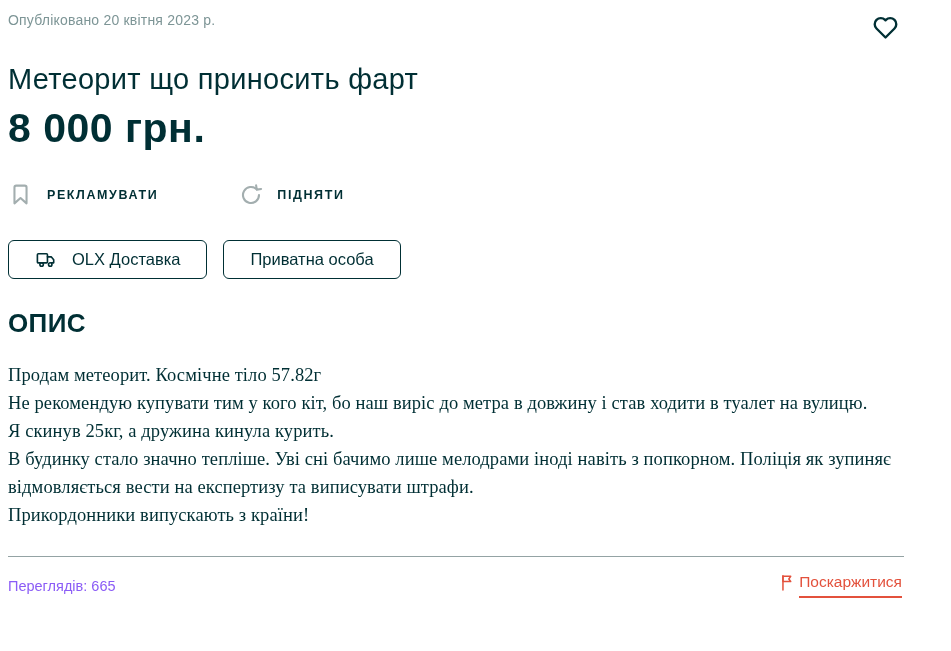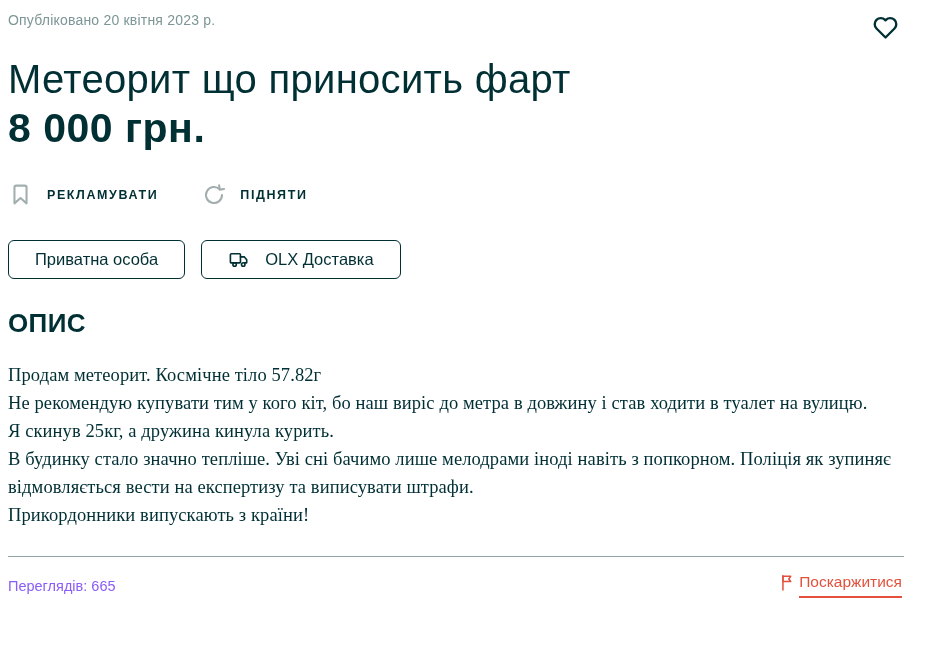--- a/index.html
+++ b/index.html
@@ -11,25 +11,25 @@
     overflow: hidden;
   }
   .page { position: relative; width: 912px; height: 651px; padding: 8px 8px 17px 8px; }
 
   
   .top-row { display: flex; justify-content: space-between; align-items: flex-start; margin-top: 4px; }
   .published { font-size: 14px; color: #7d9596; letter-spacing: .2px; }
   .fav-btn { background: none; border: none; cursor: pointer; padding: 0; margin-right: 3px; line-height: 0; }
 
   
-  .title { font-size: 40px; font-weight: 400; letter-spacing: .3px; margin-top: 16px; line-height: 42px; }
+  .title { font-size: 29px; font-weight: 400; letter-spacing: .3px; margin-top: 16px; line-height: 42px; }
   .price { font-size: 41px; font-weight: 700; margin-top: 6px; line-height: 45px; letter-spacing: .5px; }
 
   
-  .actions { display: flex; gap: 44px; margin-top: 31px; }
+  .actions { display: flex; gap: 81px; margin-top: 31px; }
   .action { display: inline-flex; align-items: center; gap: 14px; background: none; border: none; cursor: pointer; padding: 0; }
   .action .lbl { font-size: 12.5px; font-weight: 700; letter-spacing: 1.6px; color: #002f34; }
 
   
   .chips { display: flex; align-items: center; gap: 16px; margin-top: 33px; }
   .chip {
     display: inline-flex; align-items: center; gap: 14px;
     height: 39px; padding: 0 26px;
     border: 1px solid #002f34; border-radius: 6px;
     background: #fff; cursor: pointer;
@@ -97,33 +97,33 @@
           <path d="M20 12a8 8 0 1 1-2.34-5.66"></path>
           <path d="M17.1 2.3l.7 4.3 4.3-.6" stroke-linejoin="round"></path>
         </svg>
       </span>
       <span class="lbl">ПІДНЯТИ</span>
     </button>
   </div>
 
   <div class="chips">
     <div class="chip">
-      <span>Приватна особа</span>
-    </div>
-    <div class="chip">
       <span>
         <svg width="23" height="23" viewBox="0 0 24 24" fill="none" stroke="#002f34" stroke-width="1.7" stroke-linecap="round" stroke-linejoin="round">
           <rect x="2.5" y="6" width="10.5" height="9.5" rx="1"></rect>
           <path d="M13 9.2h3.9l2.6 3.1v3.2h-2.2"></path>
           <circle cx="6.9" cy="17.2" r="1.8"></circle>
           <circle cx="15.9" cy="17.2" r="1.8"></circle>
           <path d="M8.7 17.3h5.3" stroke-width="0"></path>
         </svg>
       </span>
       <span>OLX Доставка</span>
+    </div>
+    <div class="chip">
+      <span>Приватна особа</span>
     </div>
   </div>
 
   <h2 class="desc-heading">ОПИС</h2>
 
   <div class="desc-text">Продам метеорит. Космічне тіло 57.82г
 Не рекомендую купувати тим у кого кіт, бо наш виріс до метра в довжину і став ходити в туалет на вулицю.
 Я скинув 25кг, а дружина кинула курить.
 В будинку стало значно тепліше. Уві сні бачимо лише мелодрами іноді навіть з попкорном. Поліція як зупиняє відмовляється вести на експертизу та виписувати штрафи.
 Прикордонники випускають з країни!</div>

